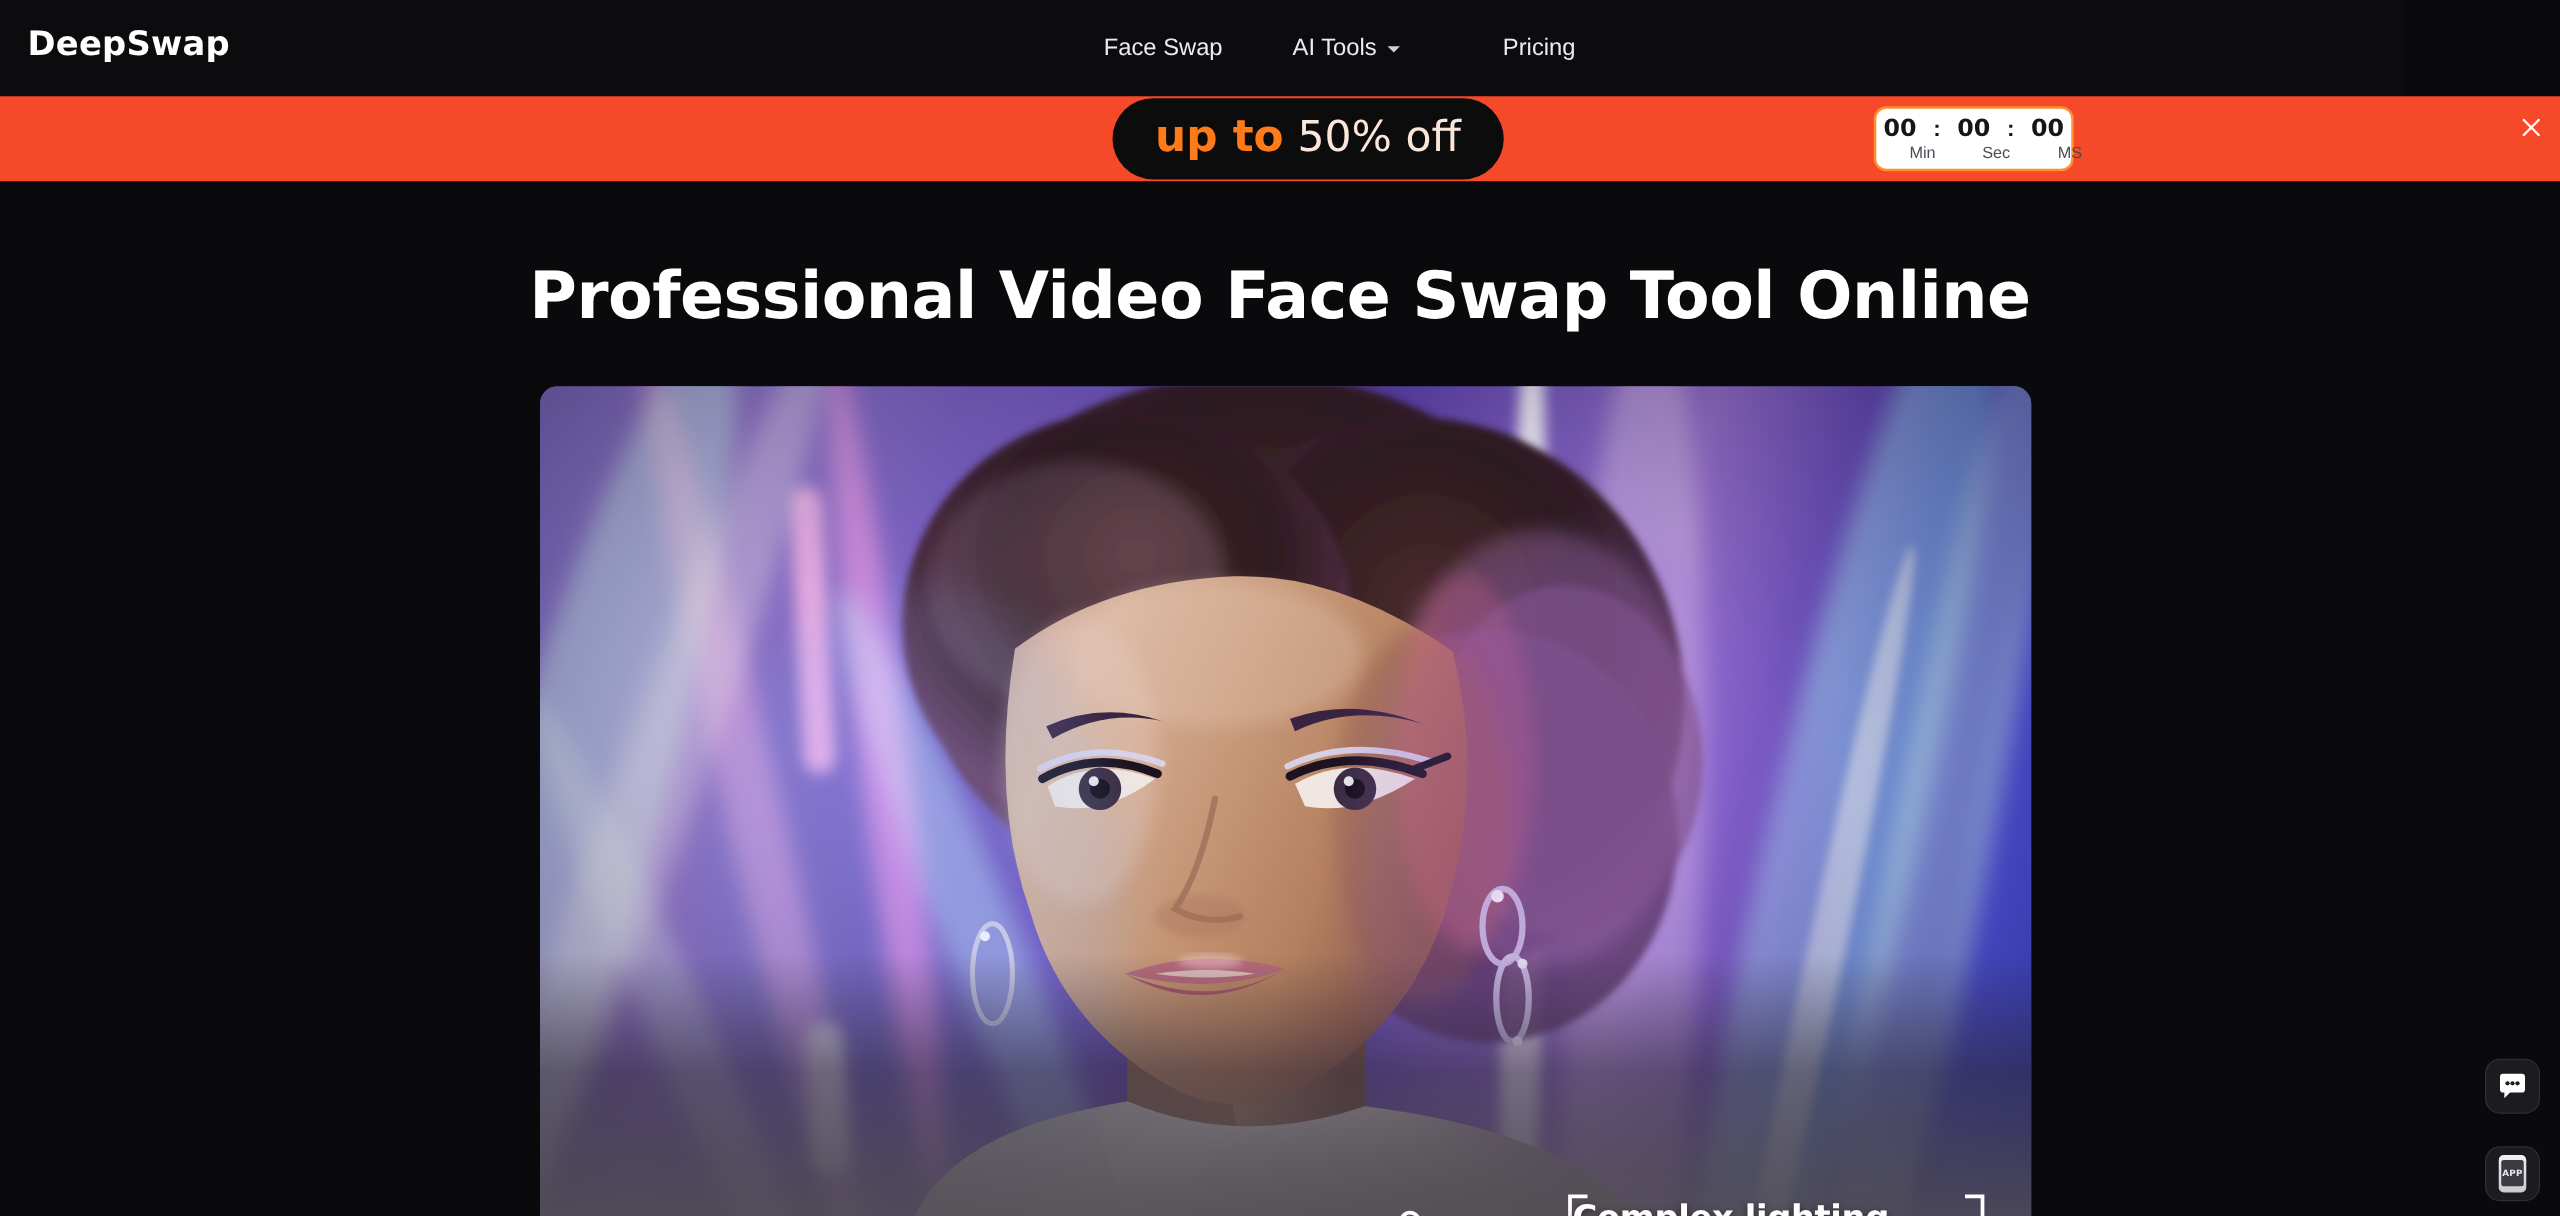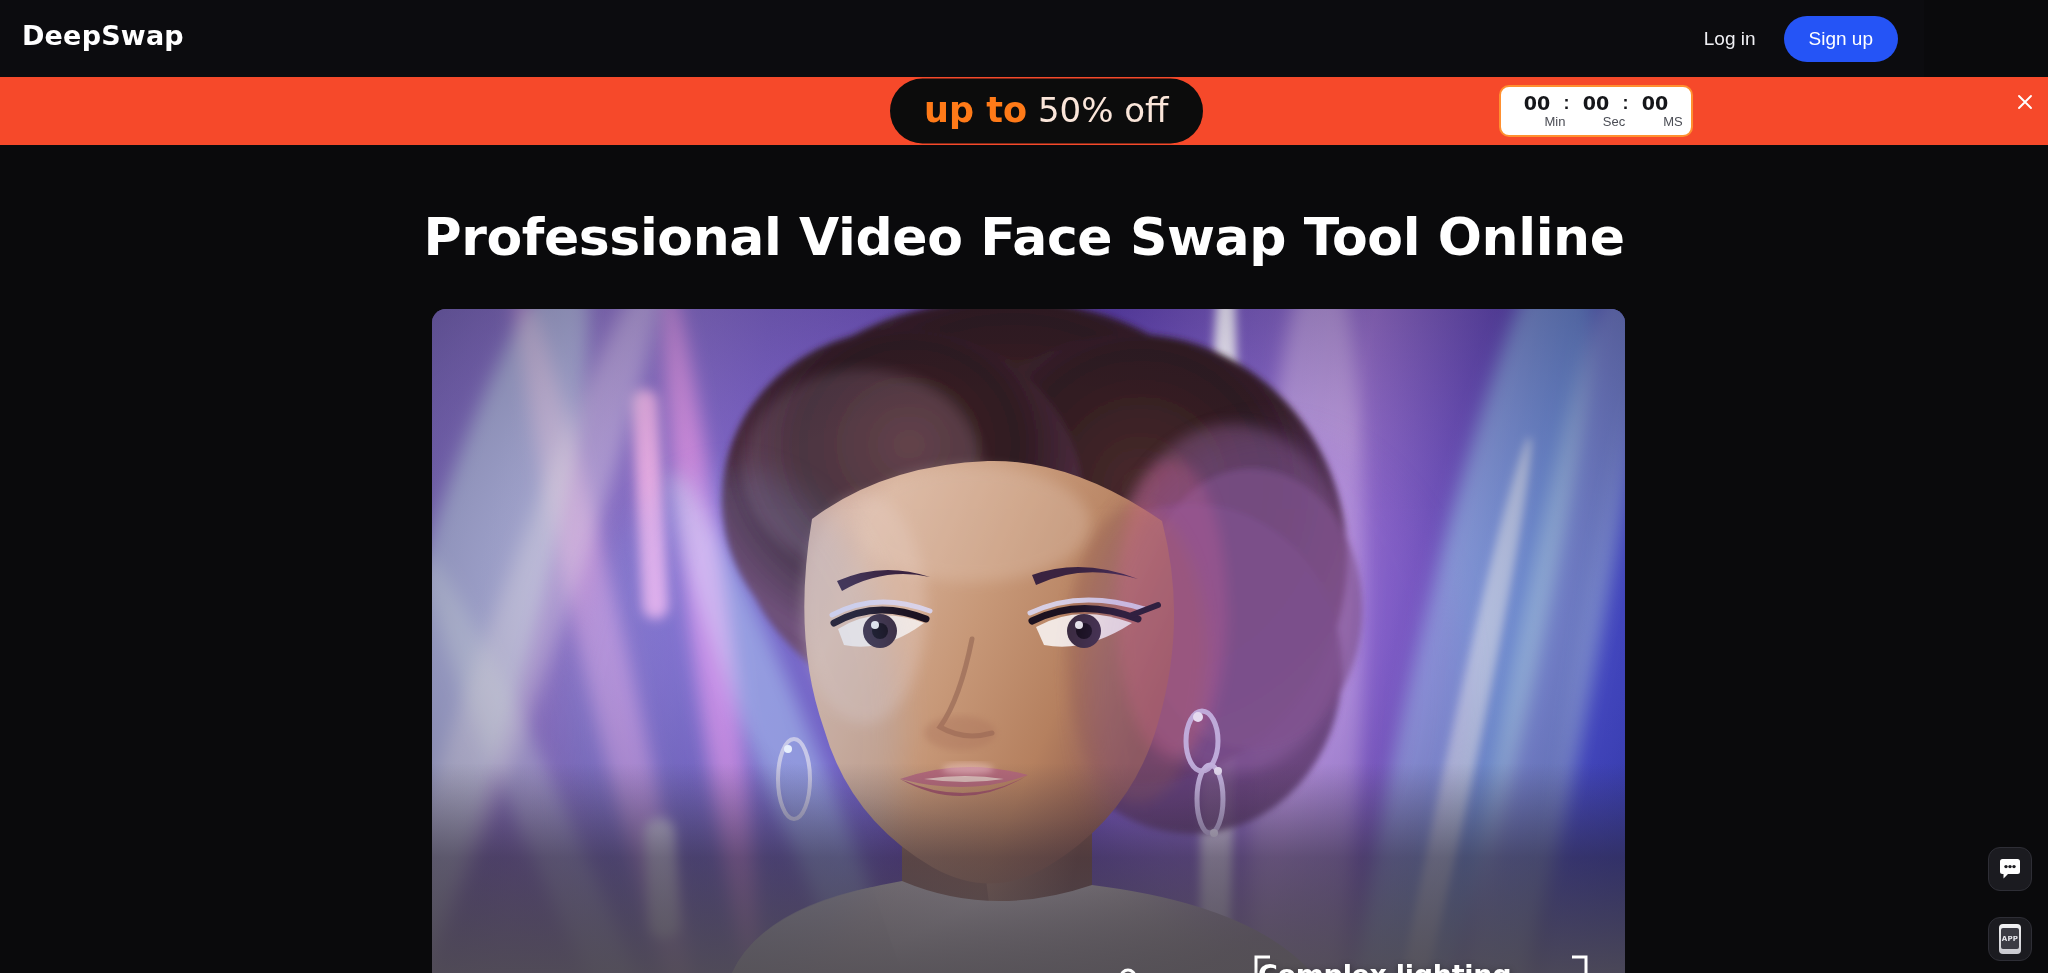--- a/index.html
+++ b/index.html
@@ -83,21 +83,21 @@
   }
   .pill-b {
     color: #fbe6da; font-size: 34px; font-weight: 400;
     font-family: "DejaVu Sans", sans-serif;
   }
   .timer {
     position: absolute; left: 1499px; top: 50%;
     transform: translateY(-50%);
     background: #ffffff; border: 2px solid #ff9030;
     border-radius: 10px;
-    width: 194px; height: 52px;
+    width: 160px; height: 52px;
     display: flex; align-items: center; justify-content: center;
   }
   .timer-inner { display: flex; align-items: flex-start; gap: 0; }
   .tseg {
     display: flex; flex-direction: column; align-items: center;
     width: 46px;
   }
   .tnum {
     color: #15161a; font-size: 19px; font-weight: 700;
     line-height: 20px; font-family: "DejaVu Sans", sans-serif;
@@ -188,25 +188,33 @@
     color: #e8e8ee; font-size: 7px; font-weight: 700;
     font-family: "DejaVu Sans", sans-serif; letter-spacing: 0.3px;
   }
 </style>
 </head>
 <body>
 
 <div class="topnav">
   <div class="logo">DeepSwap</div>
 
-
-  <div class="authbox">
-    <div class="login">Log in</div>
-    <button class="signup">Sign up</button>
-  </div>
+  <div class="navlinks">
+    <div class="navlink">
+      <span>Face Swap</span>
+    </div>
+    <div class="navlink">
+      <span>AI Tools</span>
+      <span class="caret"></span>
+    </div>
+    <div class="navlink pricing">
+      <span>Pricing</span>
+    </div>
+  </div>
+
 </div>
 
 <div class="promo">
 
   <div class="promo-pill">
     <span class="pill-a">up to</span>
     <span class="pill-b">50% off</span>
   </div>
 
   <div class="timer">

